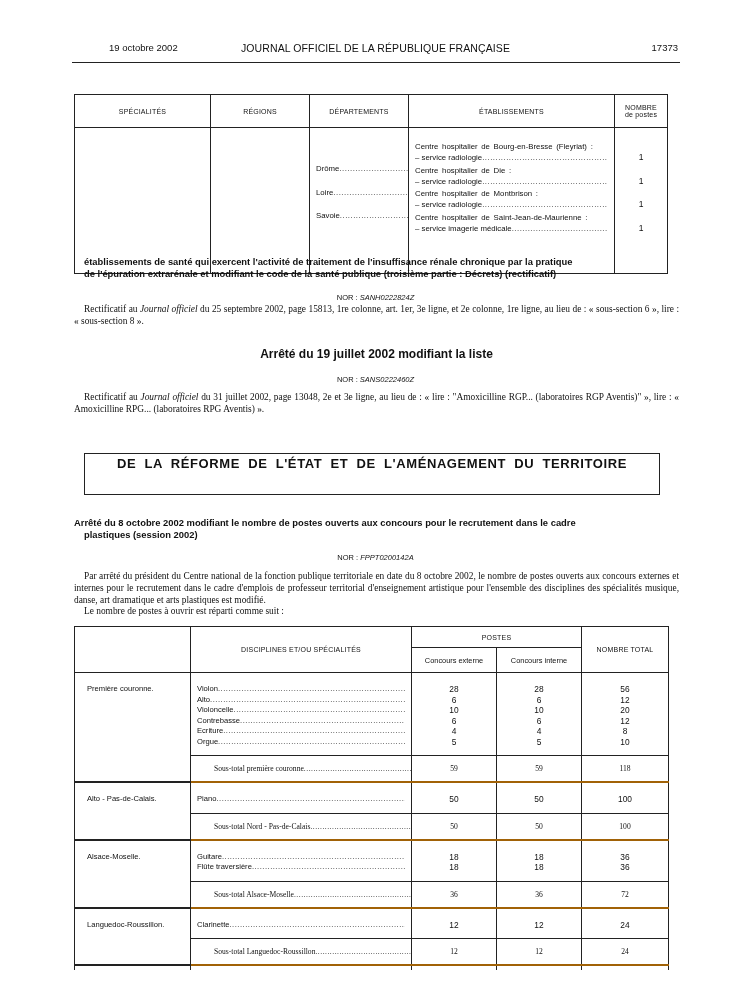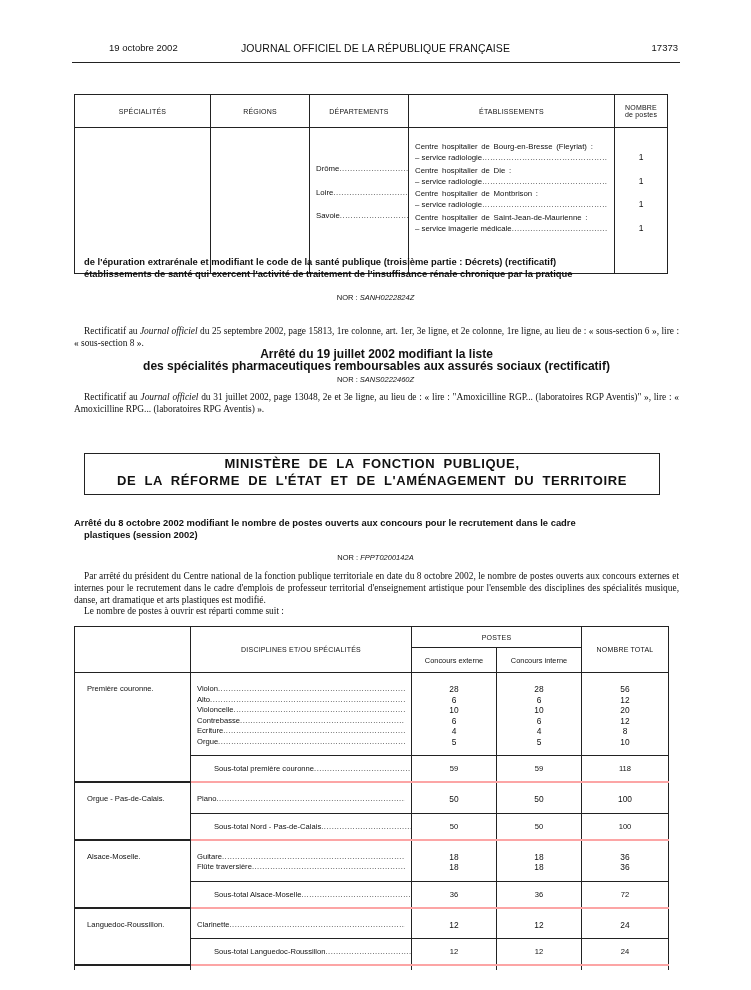--- a/index.html
+++ b/index.html
@@ -49,21 +49,21 @@
   #t2 th.sub { height: 24px; font-size: 7.4px; letter-spacing: 0; }
   #t2 td { font-size: 7.6px; }
   .region { padding: 11px 0 0 12px !important; }
   .discs { padding: 11px 6px 8px 6px !important; }
   .disc { height: 10.5px; line-height: 10.5px; white-space: nowrap; overflow: hidden; }
   .numcol { padding-top: 11px !important; text-align: center; }
   .num { height: 10.5px; line-height: 10.5px; font-size: 8.4px; }
   .subrow td { height: 25px; vertical-align: middle; border-top: 1px solid #222; }
   .subrow .sublabel { padding-left: 23px; white-space: nowrap; overflow: hidden; }
   .subrow .subnum { text-align: center; font-size: 8.4px; }
-  .grp-end td { border-bottom: 2px solid #fca5a5; }
+  .grp-end td { border-bottom: 2px solid #a16207; font-family: Liberation Serif, serif; }
   .reg-cell { border-bottom: 2px solid #222; }
   .tail td { height: 4px; border-top: 2px solid #222; }
 </style>
 </head>
 <body>
 
 <div class="abs hdr hdr-date">19 octobre 2002</div>
 <div class="abs hdr hdr-title">JOURNAL OFFICIEL DE LA RÉPUBLIQUE FRANÇAISE</div>
 <div class="abs hdr hdr-page">17373</div>
 <div class="abs hdr-rule"></div>
@@ -114,35 +114,33 @@
       <div class="nb-item">1</div>
       <div class="nb-item">1</div>
       <div class="nb-item">1</div>
       <div class="nb-item">1</div>
     </td>
   </tr>
 </tbody>
   </table>
 
 <div class="abs ltitle" style="top:256px;">
+  <span class="rest">établissements de santé qui exercent l'activité de traitement de l'insuffisance rénale chronique par la pratique</span>
   <span class="rest">de l'épuration extrarénale et modifiant le code de la santé publique (troisième partie : Décrets) (rectificatif)</span>
-  <span class="rest">établissements de santé qui exercent l'activité de traitement de l'insuffisance rénale chronique par la pratique</span>
 </div>
 <div class="abs nor" style="top:293px;"><span>NOR : </span><i>SANH0222824Z</i></div>
-<div class="abs body indent" style="top:326px;"><span>Rectificatif au </span><i>Journal officiel</i><span> du 25 septembre 2002, page 15813, 1re colonne, art. 1er, 3e ligne, et 2e colonne, 1re ligne, au lieu de : « sous-section 6 », lire : « sous-section 8 ».</span></div>
+<div class="abs body indent" style="top:304px;"><span>Rectificatif au </span><i>Journal officiel</i><span> du 25 septembre 2002, page 15813, 1re colonne, art. 1er, 3e ligne, et 2e colonne, 1re ligne, au lieu de : « sous-section 6 », lire : « sous-section 8 ».</span></div>
 
 <div class="abs ctitle" style="top:349px;">
   <div>Arrêté du 19 juillet 2002 modifiant la liste</div>
-  <div>des spécialités pharmaceutiques remboursables aux assurés sociaux (rectificatif)</div>
 </div>
 <div class="abs nor" style="top:375px;"><span>NOR : </span><i>SANS0222460Z</i></div>
 <div class="abs body indent" style="top:392px;"><span>Rectificatif au </span><i>Journal officiel</i><span> du 31 juillet 2002, page 13048, 2e et 3e ligne, au lieu de : « lire : "Amoxicilline RGP... (laboratoires RGP Aventis)" », lire : « Amoxicilline RPG... (laboratoires RPG Aventis) ».</span></div>
 
 <div class="abs minbox">
-  <div>MINISTÈRE DE LA FONCTION PUBLIQUE,</div>
   <div>DE LA RÉFORME DE L'ÉTAT ET DE L'AMÉNAGEMENT DU TERRITOIRE</div>
 </div>
 
 <div class="abs ltitle" style="top:517px;">
   <span class="first">Arrêté du 8 octobre 2002 modifiant le nombre de postes ouverts aux concours pour le recrutement dans le cadre</span>
   <span class="rest">plastiques (session 2002)</span>
 </div>
 <div class="abs nor" style="top:553px;"><span>NOR : </span><i>FPPT0200142A</i></div>
 <div class="abs body indent" style="top:571px;">Par arrêté du président du Centre national de la fonction publique territoriale en date du 8 octobre 2002, le nombre de postes ouverts aux concours externes et internes pour le recrutement dans le cadre d'emplois de professeur territorial d'enseignement artistique pour l'ensemble des disciplines des spécialités musique, danse, art dramatique et arts plastiques est modifié.</div>
 <div class="abs body indent" style="top:606px;">Le nombre de postes à ouvrir est réparti comme suit :</div>
@@ -203,21 +201,21 @@
           <div class="num">10</div>
         </td>
       </tr>
       <tr class="subrow grp-end">
         <td class="sublabel"><span>Sous-total première couronne</span><span class="dots"></span></td>
         <td class="subnum">59</td>
         <td class="subnum">59</td>
         <td class="subnum">118</td>
       </tr>
       <tr>
-        <td class="region reg-cell" rowspan="2">Orgue - Pas-de-Calais.</td>
+        <td class="region reg-cell" rowspan="2">Alto - Pas-de-Calais.</td>
         <td class="discs">
           <div class="disc"><span>Piano</span><span class="dots"></span></div>
         </td>
         <td class="numcol">
           <div class="num">50</div>
         </td>
         <td class="numcol">
           <div class="num">50</div>
         </td>
         <td class="numcol">

